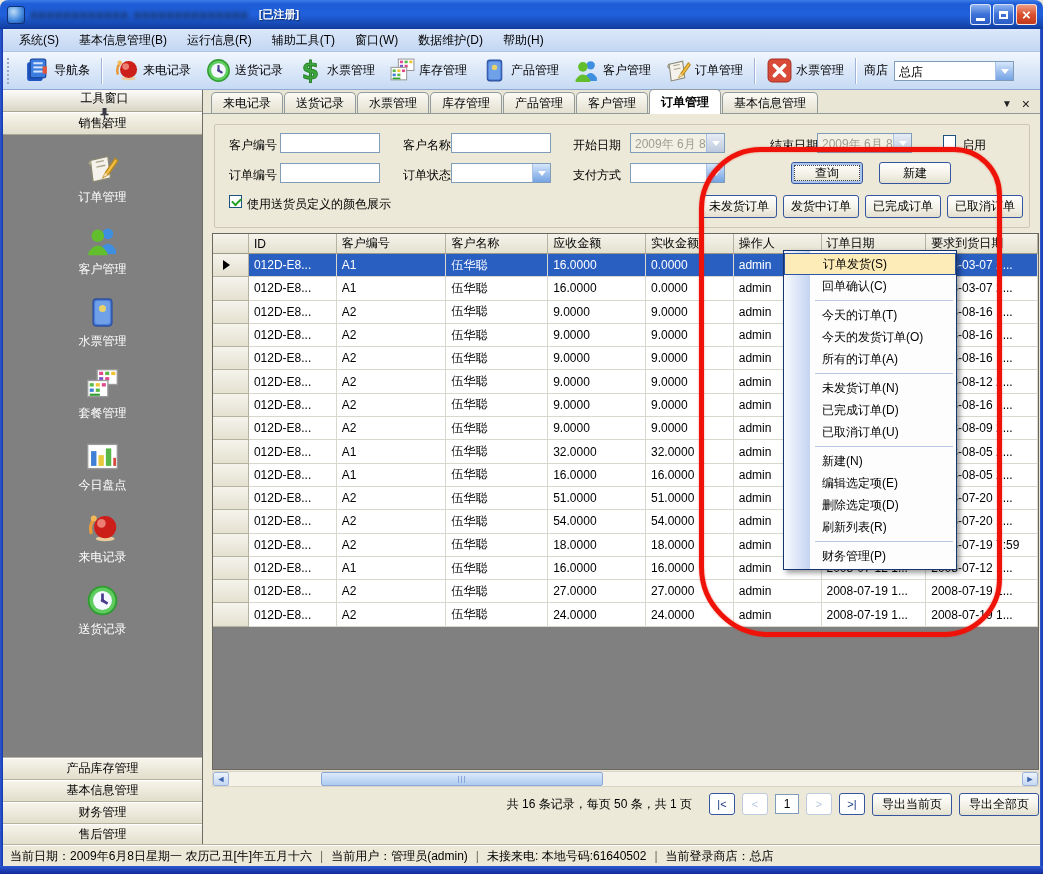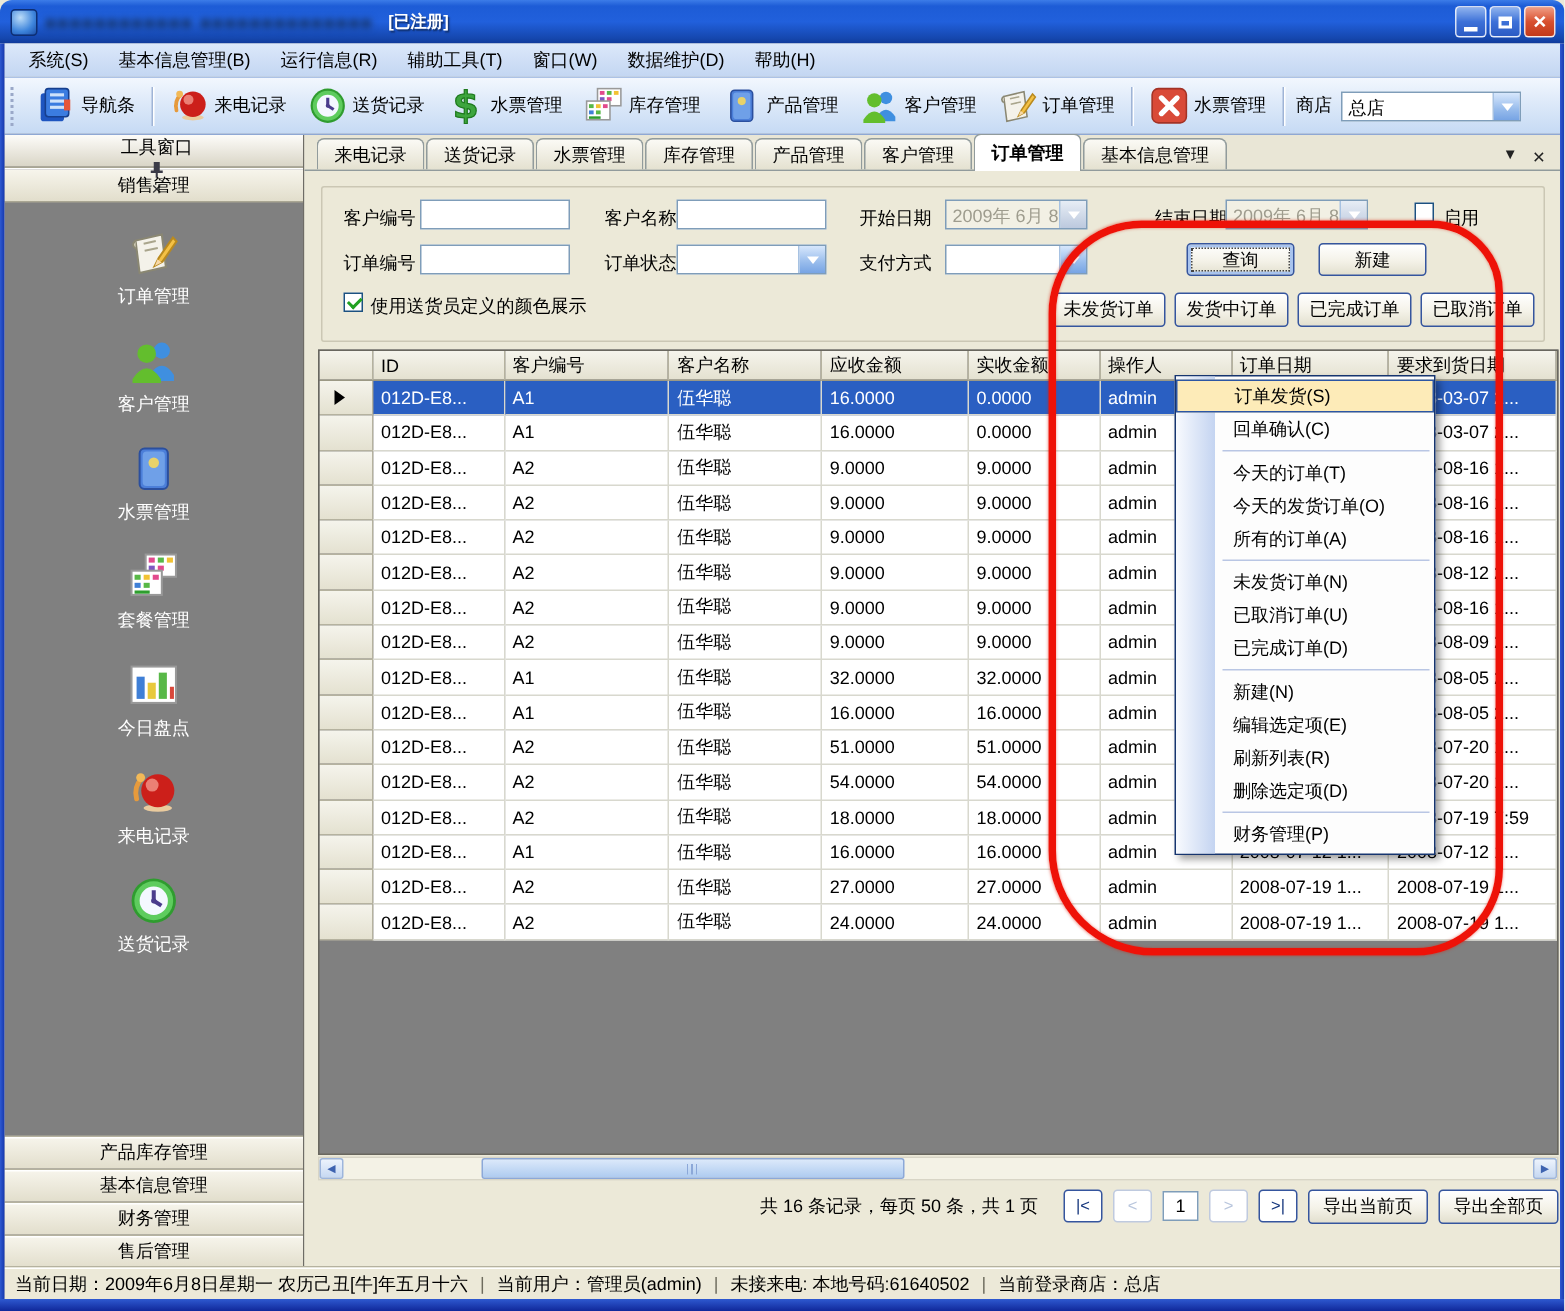--- a/index.html
+++ b/index.html
@@ -721,25 +721,25 @@
 
   <div class="context-menu" id="ctxmenu">
       <div class="cm-item hl">订单发货(S)</div>
       <div class="cm-item">回单确认(C)</div>
       <div class="cm-sep"></div>
       <div class="cm-item">今天的订单(T)</div>
       <div class="cm-item">今天的发货订单(O)</div>
       <div class="cm-item">所有的订单(A)</div>
       <div class="cm-sep"></div>
       <div class="cm-item">未发货订单(N)</div>
+      <div class="cm-item">已完成订单(D)</div>
       <div class="cm-item">已取消订单(U)</div>
-      <div class="cm-item">已完成订单(D)</div>
       <div class="cm-sep"></div>
       <div class="cm-item">新建(N)</div>
       <div class="cm-item">编辑选定项(E)</div>
+      <div class="cm-item">删除选定项(D)</div>
       <div class="cm-item">刷新列表(R)</div>
-      <div class="cm-item">删除选定项(D)</div>
       <div class="cm-sep"></div>
       <div class="cm-item">财务管理(P)</div>
     </div>
 
   <div class="red-annotation"></div>
 </div>
 
 </body></html>

